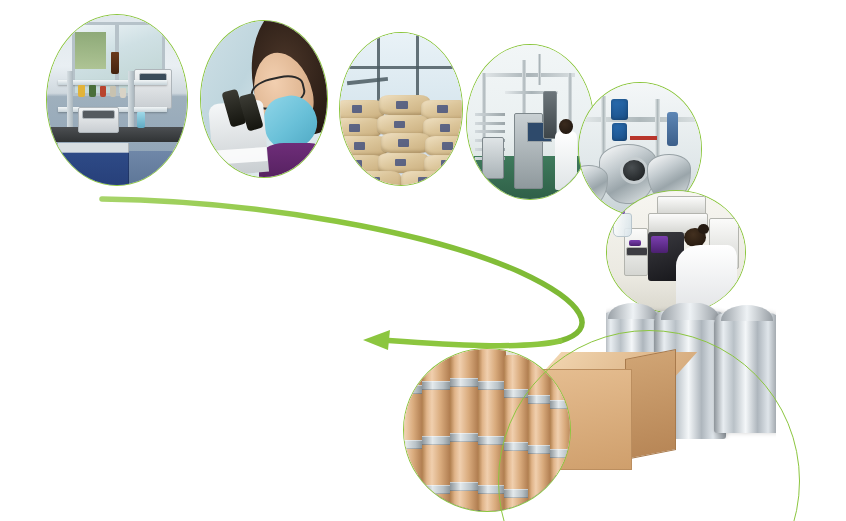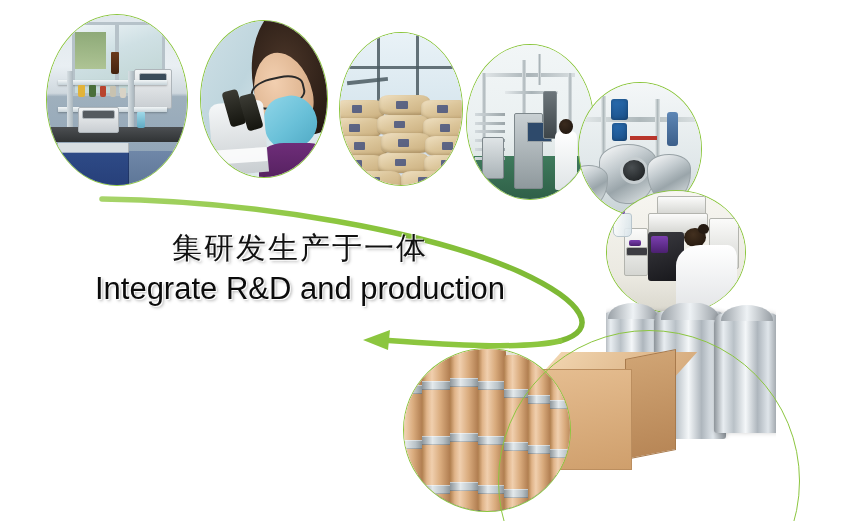--- a/index.html
+++ b/index.html
@@ -461,18 +461,14 @@
         <stop offset="0" stop-color="#a7d46a"></stop>
         <stop offset="0.5" stop-color="#8CC63F"></stop>
         <stop offset="1" stop-color="#7cb834"></stop>
       </linearGradient>
     </defs>
     <path d="M102,199 C 260,201 430,232 520,272 C 585,302 600,330 560,341" fill="none" stroke="url(#gl)" stroke-width="5.5" stroke-linecap="round"></path>
     <path d="M560,341 C 520,350 440,344 382,340" fill="none" stroke="#8CC63F" stroke-width="5.5" stroke-linecap="round"></path>
     <polygon points="363,340 390,330 388,350" fill="#8CC63F"></polygon>
   </svg>
 
-  <div class="caption" style="left:60px; top:228px; width:480px;">
-    <div class="cap-cn">集研发生产于一体</div>
-    <div class="cap-en">Integrate R&amp;D and production</div>
-  </div>
 
 </div>
 
 </body></html>

